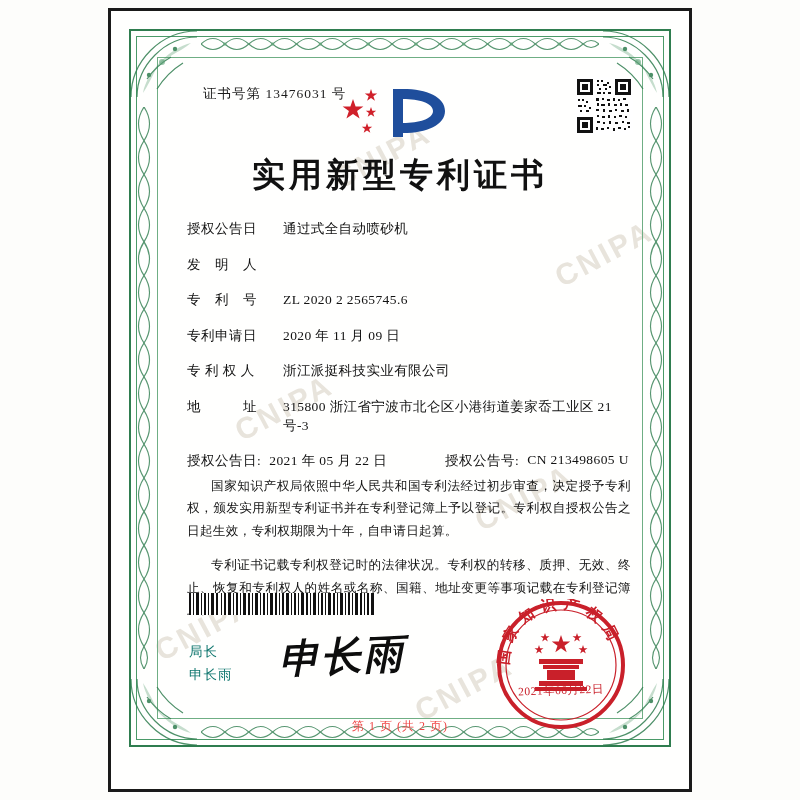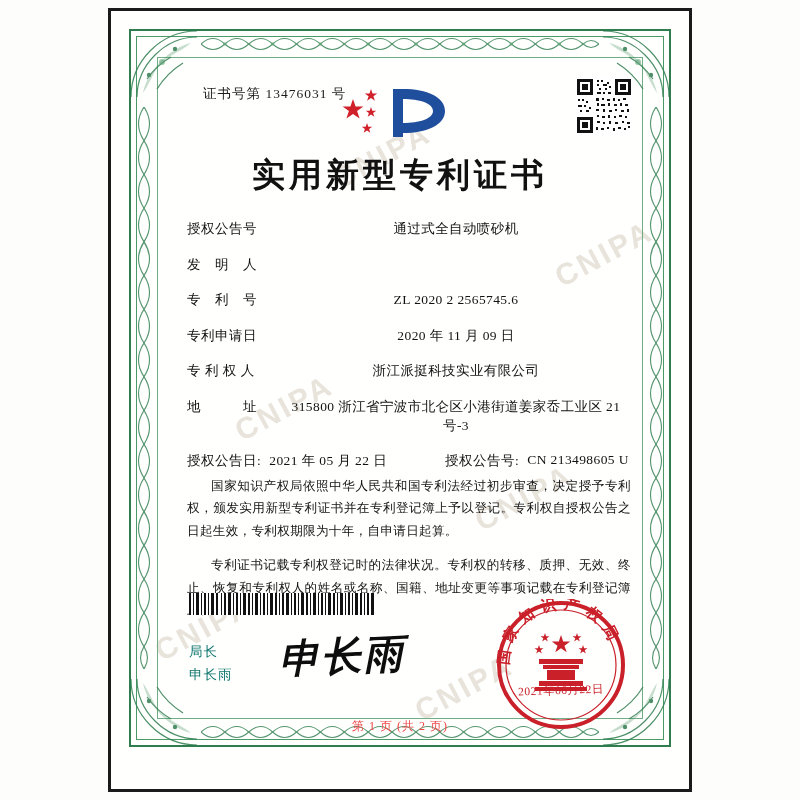--- a/index.html
+++ b/index.html
@@ -173,21 +173,20 @@
   }
   .field-label {
     width: 96px;
     flex: 0 0 96px;
     letter-spacing: 0.5px;
     white-space: nowrap;
   }
   .field-value {
     flex: 1 1 auto;
     letter-spacing: 0.4px;
-    text-align: center;
   }
   .field-value.num { font-family: "Liberation Serif", serif; }
 
   .pair-row {
     display: flex;
     align-items: flex-start;
     font-size: 13.5px;
     color: #121212;
     margin-bottom: 28px;
   }
@@ -479,21 +478,21 @@
             <path d="M52 8 L62 8 L62 56 L52 56 Z"></path>
             <path d="M62 8 C86 8 104 16 104 30 C104 44 86 52 62 52 L62 42 C78 42 92 38 92 30 C92 22 78 18 62 18 Z"></path>
           </g>
         </svg>
       </div>
 
       <div class="doc-title">实用新型专利证书</div>
 
       <div class="fields">
         <div class="field-row">
-          <div class="field-label">授权公告号</div>
+          <div class="field-label">授权公告日</div>
           <div class="field-value">通过式全自动喷砂机</div>
         </div>
         <div class="field-row">
           <div class="field-label">发　明　人</div>
         </div>
         <div class="field-row">
           <div class="field-label">专　利　号</div>
           <div class="field-value num">ZL 2020 2 2565745.6</div>
         </div>
         <div class="field-row">

